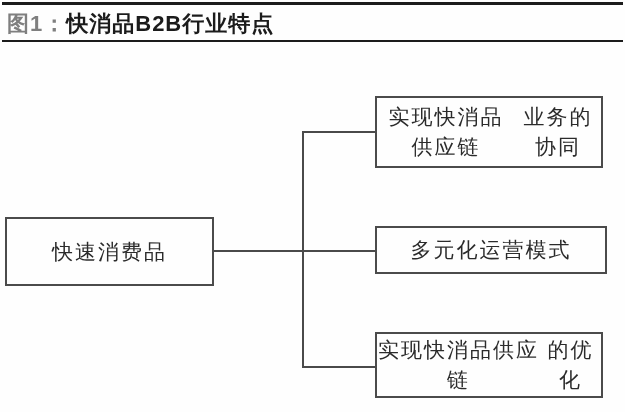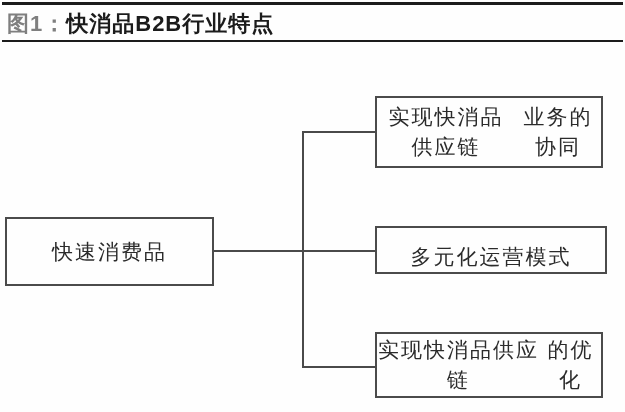--- a/index.html
+++ b/index.html
@@ -52,21 +52,21 @@
     color: #2b2b2b;
     font-size: 21px;
     line-height: 30px;
     letter-spacing: 2px;
     box-sizing: border-box;
   }
   .node .nline:empty { display: none; }
 
   .node-root    { left: 5px;   top: 217px; width: 209px; height: 69px; }
   .node-branch0 { left: 375px; top: 96px;  width: 228px; height: 72px; }
-  .node-branch1 { left: 375px; top: 226px; width: 232px; height: 48px; align-items: flex-end; }
+  .node-branch1 { left: 375px; top: 226px; width: 232px; height: 48px; }
   .node-branch2 { left: 375px; top: 332px; width: 228px; height: 66px; }
 
   
   .line {
     position: absolute;
     background: #4a4a4a;
   }
   .line-root-h   { left: 214px; top: 250px; width: 89px;  height: 2px; }
   .line-trunk-v  { left: 302px; top: 131px; width: 2px;   height: 237px; }
   .line-branch0  { left: 302px; top: 131px; width: 73px;  height: 2px; }

